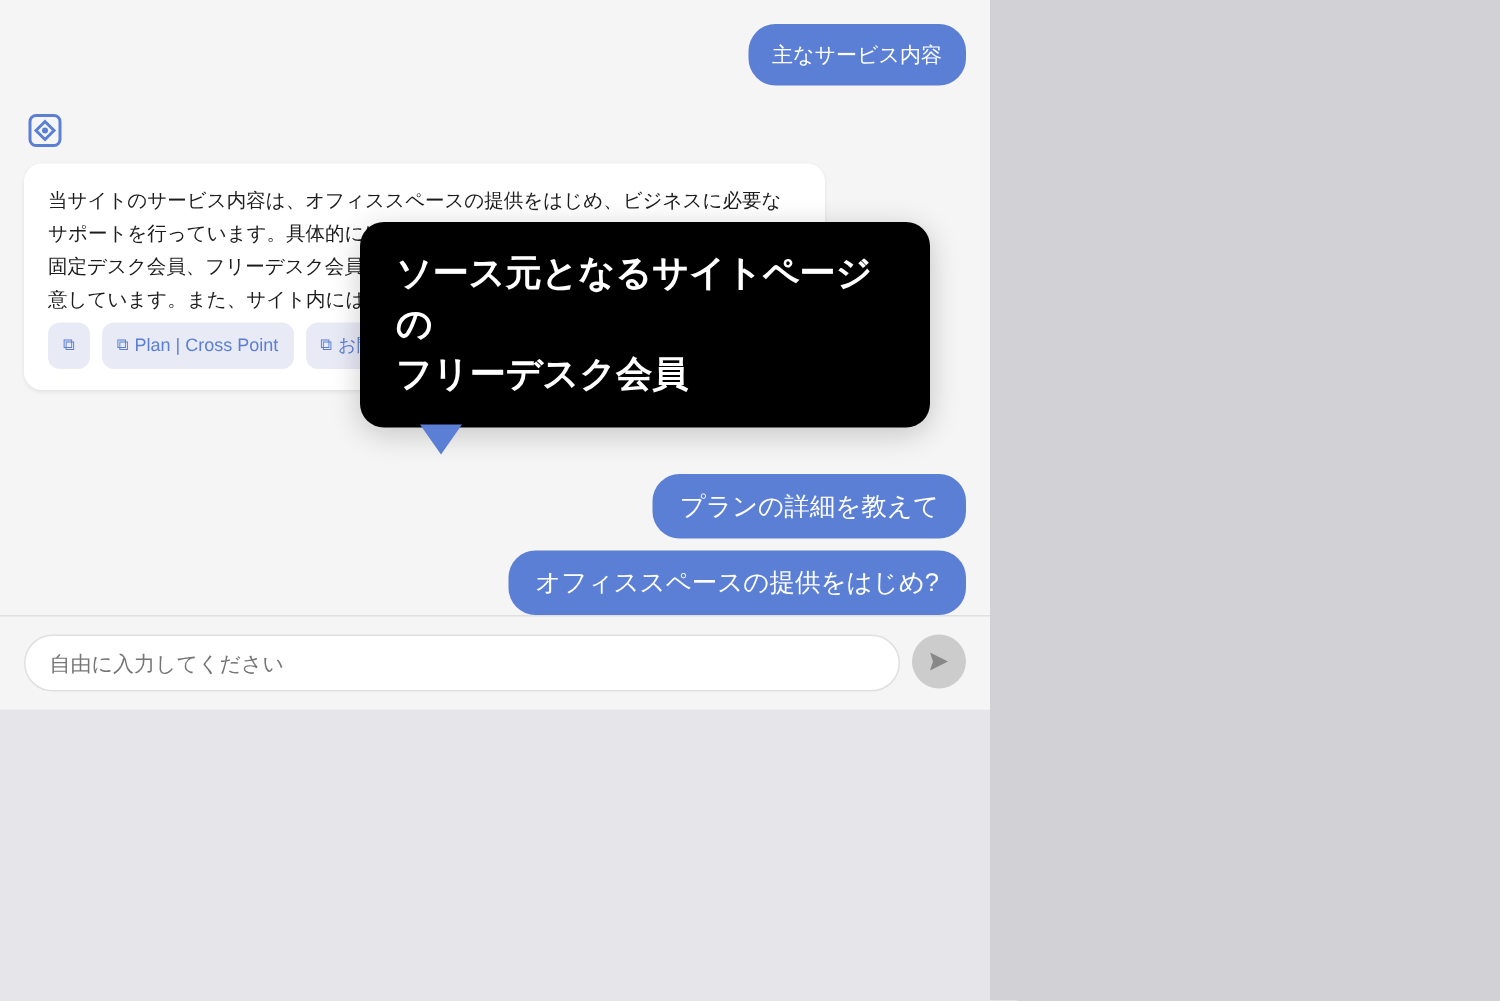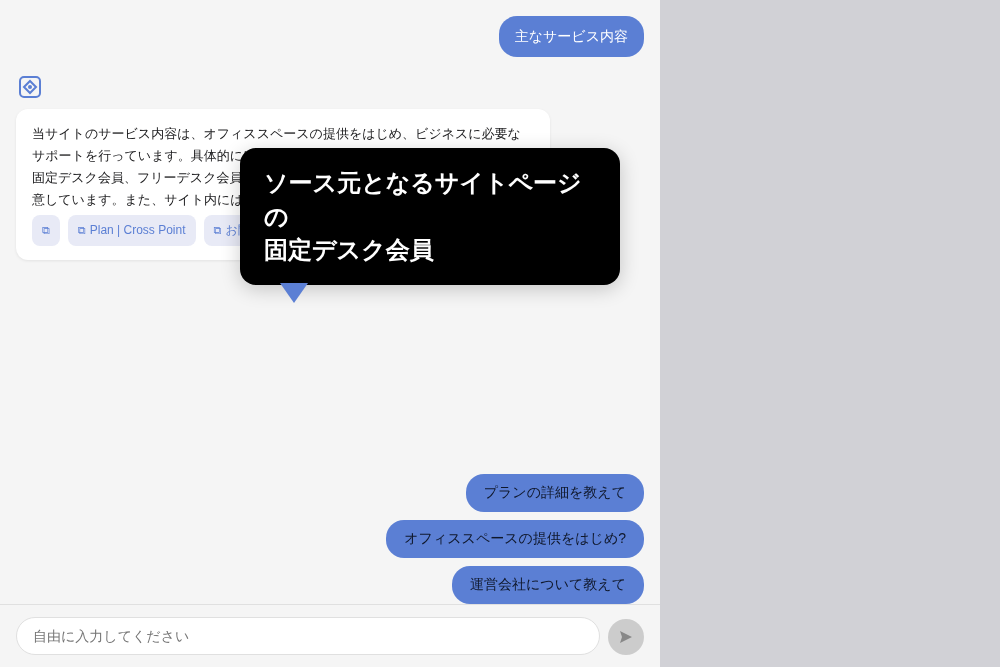--- a/index.html
+++ b/index.html
@@ -7,21 +7,21 @@
       width: 1000px;
       height: 667px;
       background: #e5e5ea;
       font-family: -apple-system, "Helvetica Neue", Arial, sans-serif;
       overflow: hidden;
       display: flex;
     }
 
     .left-panel {
       width: 660px;
-      height: 667px;
+      height: 473px;
       background: #f5f5f5;
       display: flex;
       flex-direction: column;
       position: relative;
       overflow: hidden;
     }
 
     .right-panel {
       width: 340px;
       height: 667px;
@@ -98,32 +98,32 @@
     .quick-replies {
       display: flex;
       flex-direction: column;
       align-items: flex-end;
       gap: 8px;
       padding: 0 16px;
     }
 
     .quick-reply {
       background: #5b7fd4;
-      color: #0f172a;
+      color: #ffffff;
       border-radius: 18px;
       padding: 10px 18px;
-      font-size: 14px;
+      font-size: 17px;
       cursor: pointer;
     }
 
     
     .input-area {
       padding: 12px 16px;
       display: flex;
-      align-items: flex-end;
+      align-items: flex-start;
       gap: 8px;
       background: #f5f5f5;
       border-top: 1px solid #e0e0e0;
     }
 
     .text-input {
       flex: 1;
       background: white;
       border: 1px solid #e0e0e0;
       border-radius: 22px;
@@ -212,31 +212,30 @@
           </div>
         </div>
       </div>
     </div>
 
   </div>
 
   <div class="quick-replies">
     <div class="quick-reply">プランの詳細を教えて</div>
     <div class="quick-reply">オフィススペースの提供をはじめ?</div>
-    <div class="quick-reply">運営会社について教えて</div>
   </div>
 
   <div class="input-area">
     <input class="text-input" type="text" placeholder="自由に入力してください" style="">
     <button class="send-button">
       <svg width="16" height="16" viewBox="0 0 16 16" fill="none">
         <path d="M14 8L2 2l2 6-2 6 12-6z" fill="#888"></path>
       </svg>
     </button>
   </div>
 
   <div class="tooltip-callout">
     <div>ソース元となるサイトページの</div>
-    <div>固定デスク会員</div>
+    <div>フリーデスク会員</div>
   </div>
 </div>
 
 <div class="right-panel"></div>
 
 </body></html>

